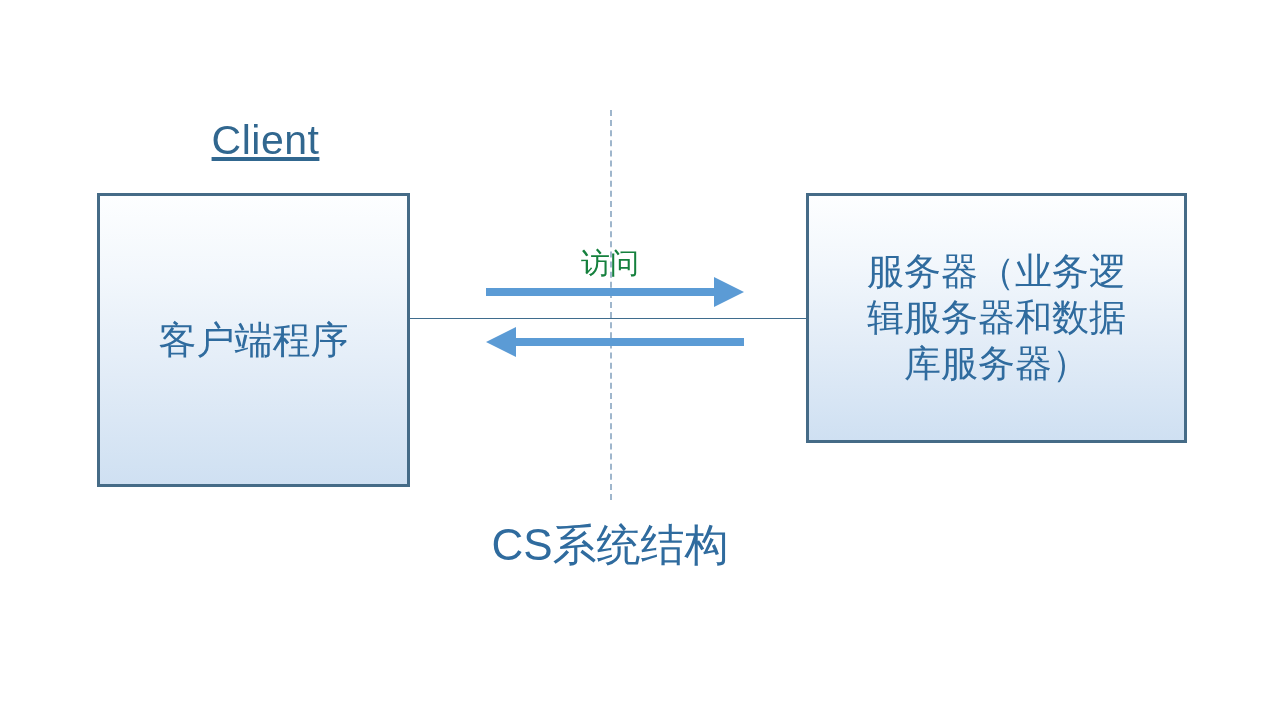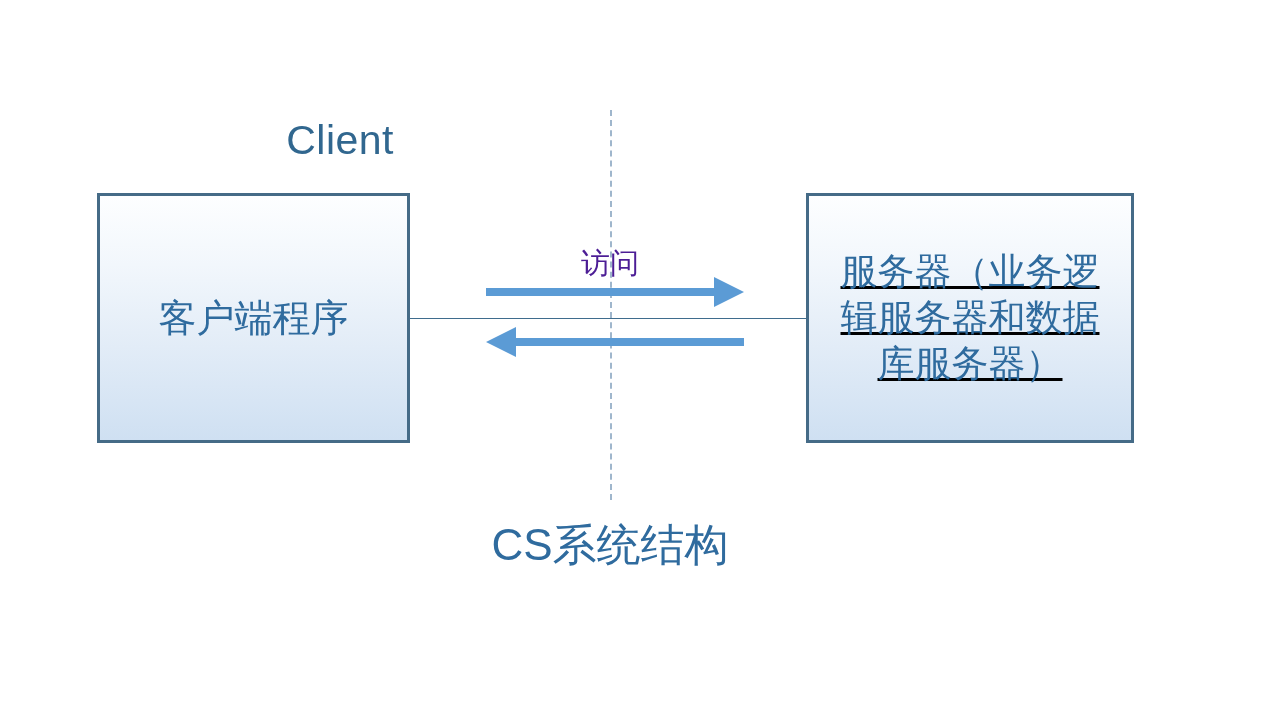--- a/index.html
+++ b/index.html
@@ -26,24 +26,25 @@
   .col-heading {
     position: absolute;
     font-size: 41px;
     font-weight: 400;
     color: #31678f;
     letter-spacing: 0.5px;
     white-space: nowrap;
     line-height: 1;
   }
   #heading-client {
-    left: 81px;
+    left: 109px;
     top: 120px;
     width: 313px;
-    text-align: right;
+    text-align: center;
+    text-decoration: underline;
   }
   #heading-server {
     left: 806px;
     top: 122px;
     width: 377px;
     text-align: center;
   }
 
   
   .node-box {
@@ -61,29 +62,28 @@
     font-size: 38px;
     line-height: 1.22;
     text-align: center;
     font-weight: 400;
     white-space: pre-line;
   }
   #box-client {
     left: 97px;
     top: 193px;
     width: 313px;
-    height: 250px;
+    height: 294px;
     align-items: center;
   }
   #box-server {
     left: 806px;
     top: 193px;
-    width: 328px;
+    width: 381px;
     height: 250px;
-    text-decoration: underline;
   }
   #box-server .node-label {
     font-size: 37px;
     line-height: 1.25;
   }
 
   
   .connector-line {
     position: absolute;
     left: 410px;
@@ -116,21 +116,21 @@
   #arrow-response {
     left: 486px;
     top: 325px;
     width: 258px;
   }
   .arrow svg { display: block; }
 
   
   .arrow-caption {
     position: absolute;
-    color: #4c1d95;
+    color: #15803d;
     font-size: 29px;
     line-height: 1;
     white-space: nowrap;
     text-align: center;
   }
   #caption-request {
     left: 470px;
     top: 249px;
     width: 280px;
   }

